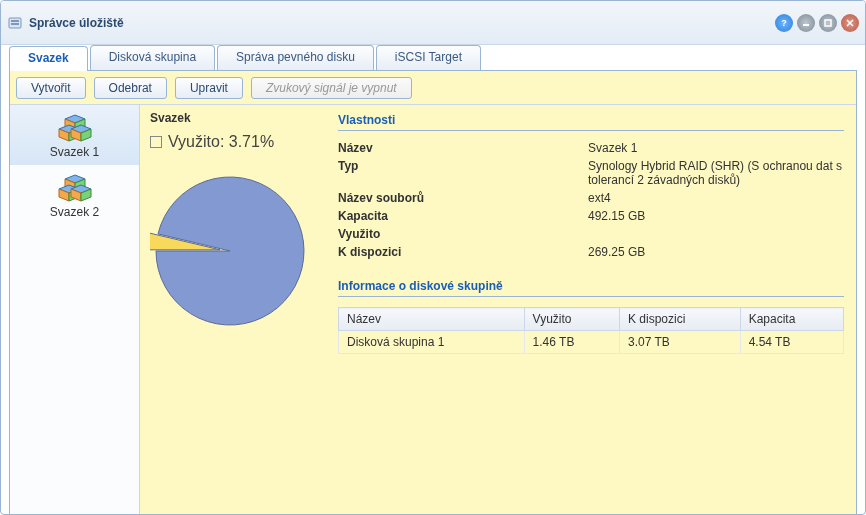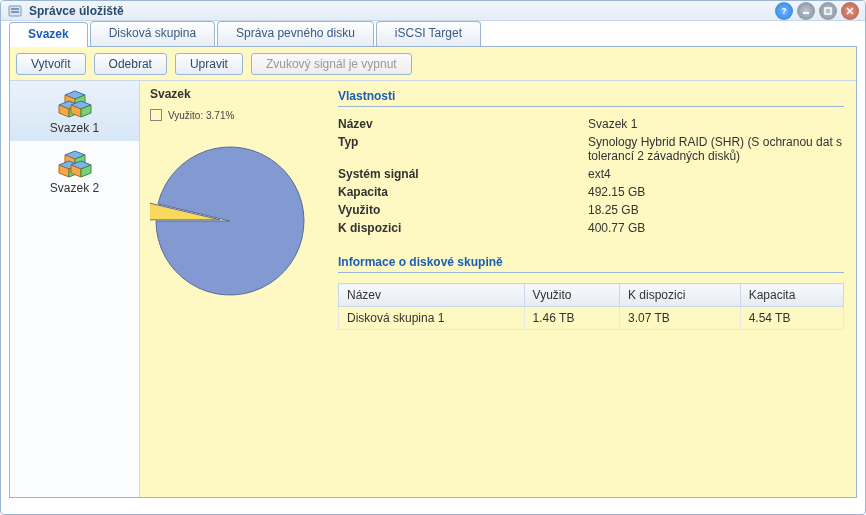--- a/index.html
+++ b/index.html
@@ -1,47 +1,47 @@
 <!DOCTYPE html>
 <html><head>
 <meta charset="utf-8">
 <style>
 * { box-sizing: border-box; margin: 0; padding: 0; }
 body { font-family: "Segoe UI", Tahoma, Arial, sans-serif; font-size: 12px; color: #333; background: #fff; }
 .window { width: 866px; height: 515px; border: 1px solid #9ab5d4; border-radius: 4px; overflow: hidden; background: #fff; }
-.titlebar { height: 20px; background: linear-gradient(#f2f6fa,#e3ecf5); border-bottom: 1px solid #c9d7e8; display: flex; align-items: center; padding: 0 6px; }
+.titlebar { height: 44px; background: linear-gradient(#f2f6fa,#e3ecf5); border-bottom: 1px solid #c9d7e8; display: flex; align-items: center; padding: 0 6px; }
 .titlebar .app-icon { width: 16px; height: 16px; margin-right: 6px; }
 .titlebar .title { font-weight: bold; color: #2b4a6f; flex: 1; }
 .titlebar .winbtns { display: flex; gap: 4px; }
 .winbtn { width: 18px; height: 18px; border-radius: 50%; display: flex; align-items: center; justify-content: center; cursor: pointer; }
 .winbtn.help { background: radial-gradient(#6fb5ff,#2a7fd6); }
 .winbtn.min { background: radial-gradient(#bfc8d0,#7a8793); }
 .winbtn.max { background: radial-gradient(#bfc8d0,#7a8793); }
 .winbtn.close { background: radial-gradient(#d98,#b54); }
 .winbtn svg { width: 10px; height: 10px; }
 .winbody { padding: 0 8px 8px 8px; height: calc(100% - 28px); display: flex; flex-direction: column; }
 .tabs { display: flex; height: 26px; border-bottom: 1px solid #9ab5d4; }
 .tab { padding: 4px 18px; border: 1px solid #9ab5d4; border-bottom: none; background: linear-gradient(#fdfdfe,#e7eef6); margin-right: 2px; border-radius: 4px 4px 0 0; cursor: pointer; color: #3a5a82; }
 .tab.active { background: #fff; font-weight: bold; color: #1a5fb3; position: relative; top: 1px; }
 .content { border: 1px solid #9ab5d4; border-top: none; flex: 1; display: flex; flex-direction: column; background: #fef9c3; }
 .toolbar { height: 34px; display: flex; align-items: center; padding: 0 6px; gap: 8px; border-bottom: 1px solid #c9d7e8; }
 .btn { padding: 3px 14px; border: 1px solid #9ab5d4; border-radius: 3px; background: linear-gradient(#fdfdfe,#e7eef6); cursor: pointer; color: #2b4a6f; font-size: 12px; }
-.btn.disabled { color: #999; cursor: default; background: linear-gradient(#fafafa,#eee); }
+.btn.disabled { color: #999; cursor: default; background: linear-gradient(#fafafa,#eee); font-style: italic; }
 .main { flex: 1; display: flex; }
 .sidebar { width: 130px; border-right: 1px solid #c9d7e8; background: #fafcfe; }
 .sbitem { text-align: center; padding: 8px 0 6px 0; cursor: pointer; }
 .sbitem.selected { background: linear-gradient(#eaf2fb,#d7e6f6); }
 .sbitem .cube { width: 36px; height: 30px; margin: 0 auto 2px auto; }
 .sbitem .lbl { font-size: 12px; color: #333; }
 .detail { flex: 1; display: flex; padding: 6px 12px 12px 10px; }
 .col-left { width: 180px; }
 .col-right { flex: 1; padding-left: 8px; }
 .vol-title { font-weight: bold; color: #333; margin-bottom: 8px; }
 .legend { margin-bottom: 16px; }
-.legend-row { display: flex; align-items: center; gap: 6px; margin-bottom: 3px; font-size: 10px; color: #444; }
+.legend-row { display: flex; align-items: center; gap: 6px; margin-bottom: 3px; font-size: 16px; color: #444; }
 .legend-sw { width: 12px; height: 12px; border: 1px solid #888; }
 .piewrap { width: 160px; height: 160px; position: relative; margin-top: 20px; }
 .section-h { font-weight: bold; color: #1a5fb3; border-bottom: 1px solid #9ab5d4; padding-bottom: 3px; margin-bottom: 10px; margin-top: 2px; }
 .proprow { display: flex; margin-bottom: 4px; }
 .propkey { width: 250px; font-weight: bold; color: #333; }
 .propval { flex: 1; color: #333; }
 .propval.green { color: #2e8b2e; }
 .tbl { width: 100%; border-collapse: collapse; margin-top: 6px; }
 .tbl th { text-align: left; font-weight: normal; background: linear-gradient(#f6f8fb,#e7ecf3); border: 1px solid #c9d7e8; padding: 4px 8px; color: #333; }
 .tbl td { border: 1px solid #e3e8ef; padding: 4px 8px; color: #333; }
@@ -161,34 +161,33 @@
             <div class="section-h">Vlastnosti</div>
             <div class="proprow">
               <div class="propkey">Název</div>
               <div class="propval">Svazek 1</div>
             </div>
             <div class="proprow">
               <div class="propkey">Typ</div>
               <div class="propval">Synology Hybrid RAID (SHR) (S ochranou dat s tolerancí 2 závadných disků)</div>
             </div>
             <div class="proprow">
-              <div class="propkey">Systém signál</div>
+              <div class="propkey">Název souborů</div>
               <div class="propval">ext4</div>
             </div>
             <div class="proprow">
               <div class="propkey">Kapacita</div>
               <div class="propval">492.15 GB</div>
             </div>
             <div class="proprow">
               <div class="propkey">Využito</div>
-              <div class="propval">18.25 GB</div>
             </div>
             <div class="proprow">
               <div class="propkey">K dispozici</div>
-              <div class="propval">400.77 GB</div>
+              <div class="propval">269.25 GB</div>
             </div>
 
             <div class="section-h" style="margin-top:20px">Informace o diskové skupině</div>
             <table class="tbl">
               <thead>
                 <tr>
                   <th>Název</th>
                   <th>Využito</th>
                   <th>K dispozici</th>
                   <th>Kapacita</th>

